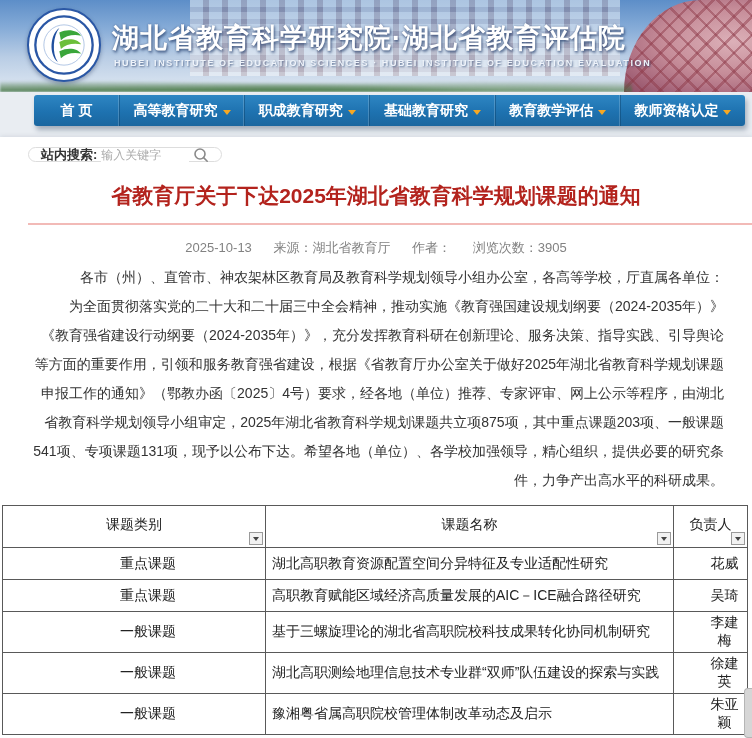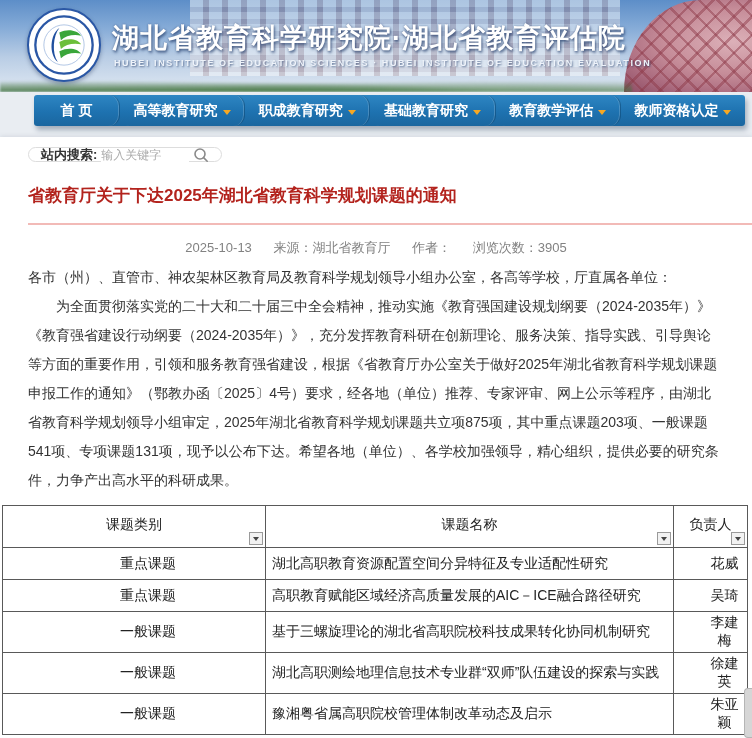--- a/index.html
+++ b/index.html
@@ -65,21 +65,20 @@
     position: relative; margin: 3px 7px 0 34px; height: 31px; display: flex;
     background: linear-gradient(180deg, #2e86c3 0%, #1e72b0 55%, #1a669f 100%);
     border-radius: 3px; box-shadow: 2px 4px 5px rgba(60,80,105,.4);
   }
   .nav-item {
     flex: 1; display: flex; align-items: center; justify-content: center;
     color: #fff; font-size: 14px; font-weight: bold; cursor: pointer;
     border-right: 1px solid rgba(12,62,102,.45);
     box-shadow: inset -1px 0 0 rgba(255,255,255,.18);
     white-space: nowrap;
-    border-radius: 11px;
   }
   .nav-item:first-child { flex: 0 0 86px; }
   .nav-item:last-child { border-right: none; box-shadow: none; }
   .caret-down {
     width: 0; height: 0; margin-left: 5px; margin-top: 3px;
     border: 4px solid transparent; border-top: 5px solid #f7a823; border-bottom: none;
   }
 
   
   .main {
@@ -102,36 +101,36 @@
   .search-label { font-size: 13px; font-weight: bold; color: #333; white-space: nowrap; }
   .search-box input {
     border: none; outline: none; width: 88px; font-size: 12px; color: #ec4899;
     font-family: inherit;
   }
   .search-box input::placeholder { color: #aaa; }
 
   
   .article { padding: 0 28px; }
   .article-title {
-    margin: 13px 0 0 0; 
-    color: #b3231d; font-size: 17px; font-weight: bold; line-height: 26px;
+    margin: 13px 0 0 0; text-align: center;
+    color: #b3231d; font-size: 21px; font-weight: bold; line-height: 26px;
   }
   .red-divider {
     margin: 14px -28px 0 0; height: 2px; background: #d9312b;
     border-bottom: 2px solid #f2bab7;
   }
   .meta-row {
     margin: 14px 0 6px 0; text-align: center; font-size: 13px; color: #828282;
   }
   .meta-row span { margin: 0 9px; }
   .doc-number {
     text-align: center; font-size: 16px; font-weight: bold; color: #1d1d1d;
     margin: 4px 0 12px 0;
   }
-  .body-text { font-size: 14px; color: #333; line-height: 29px; }
+  .body-text { font-size: 14px; color: #333; line-height: 29px; text-align: right; }
   .body-text p.indent { text-indent: 2em; }
 
   
   .topic-table {
     width: 745px; margin: 10px 0 0 2px;
     border-collapse: collapse; font-size: 14px; color: #222;
     table-layout: fixed;
   }
   .topic-table th, .topic-table td { border: 1px solid #595959; }
   .topic-table th {

